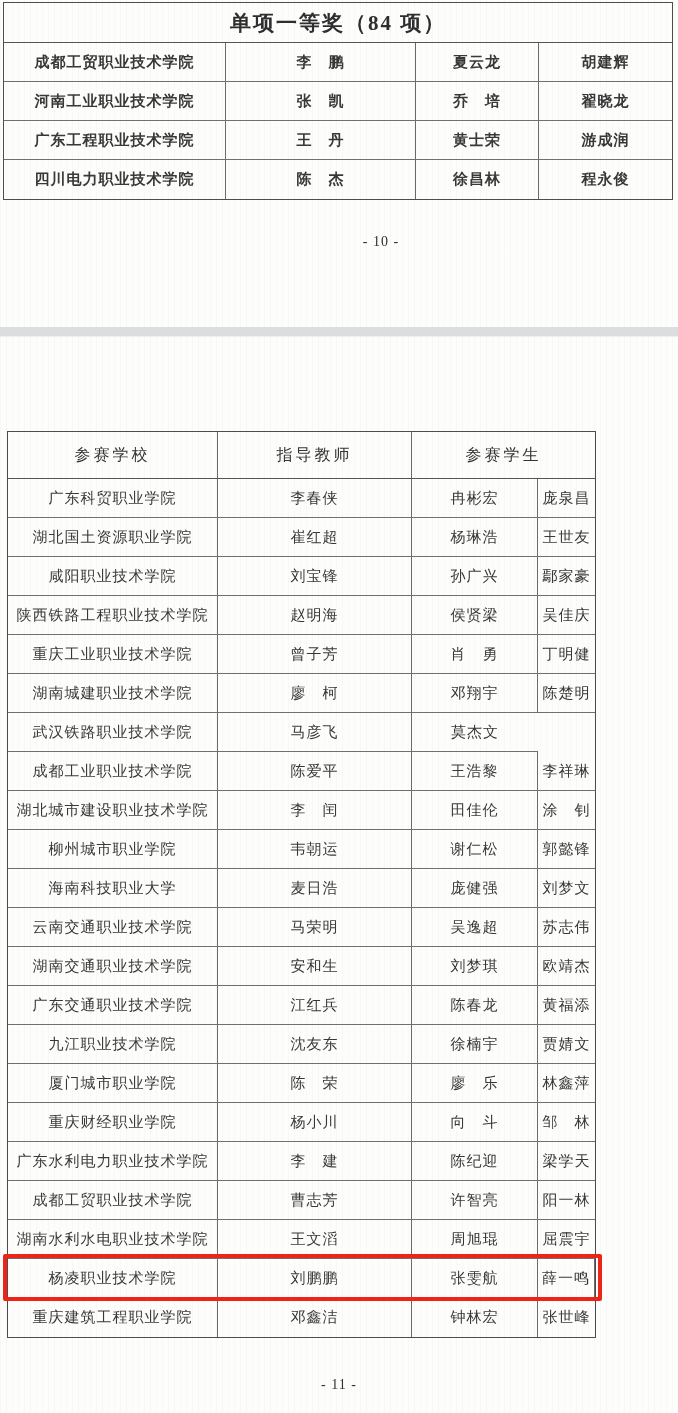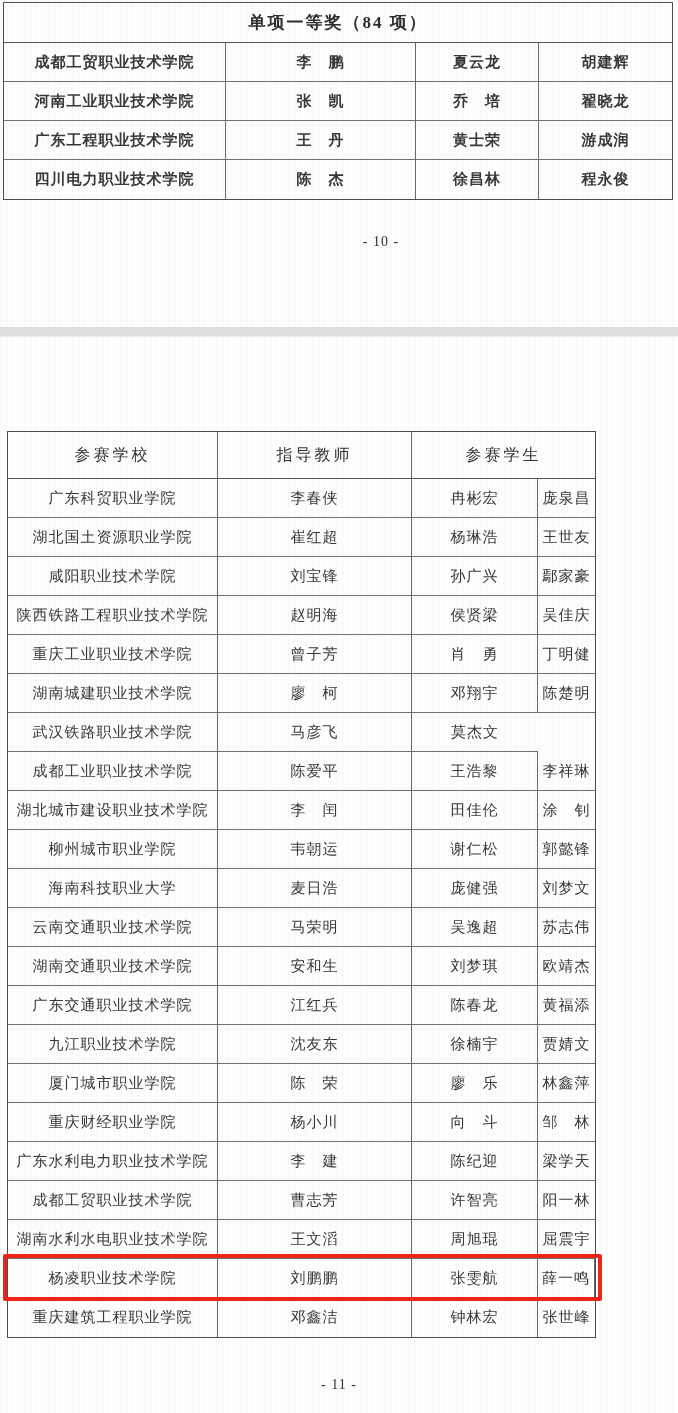--- a/index.html
+++ b/index.html
@@ -9,21 +9,21 @@
     background-image:repeating-linear-gradient(90deg, rgba(120,120,128,0.035) 0 1px, transparent 1px 6px);
     font-family:"Liberation Serif","DejaVu Serif",serif;
     color:#383838;
     overflow:hidden;
   }
   .table{position:absolute;border:1px solid #4d4d4d;background:transparent;box-sizing:border-box;}
   .t1{left:3px;top:2px;width:670px;}
   .t2{left:7px;top:431px;width:589px;}
   .t1-title{
     height:39px;display:flex;align-items:center;justify-content:center;
-    font-weight:bold;font-size:17px;letter-spacing:2px;color:#2e2e2e;
+    font-weight:bold;font-size:21px;letter-spacing:2px;color:#2e2e2e;
     border-bottom:1px solid #555;
     text-align:right;
   }
   .t2-header{display:grid;grid-template-columns:210px 194px 1fr;height:46px;border-bottom:1px solid #555;}
   .trow{display:grid;position:relative;height:39px;}
   .t1 .trow{grid-template-columns:222px 190px 123px 1fr;font-weight:bold;}
   .t2 .trow{grid-template-columns:210px 194px 126px 1fr;}
   .cell{
     display:flex;align-items:center;justify-content:center;
     font-size:15px;letter-spacing:1px;white-space:pre;overflow:hidden;

